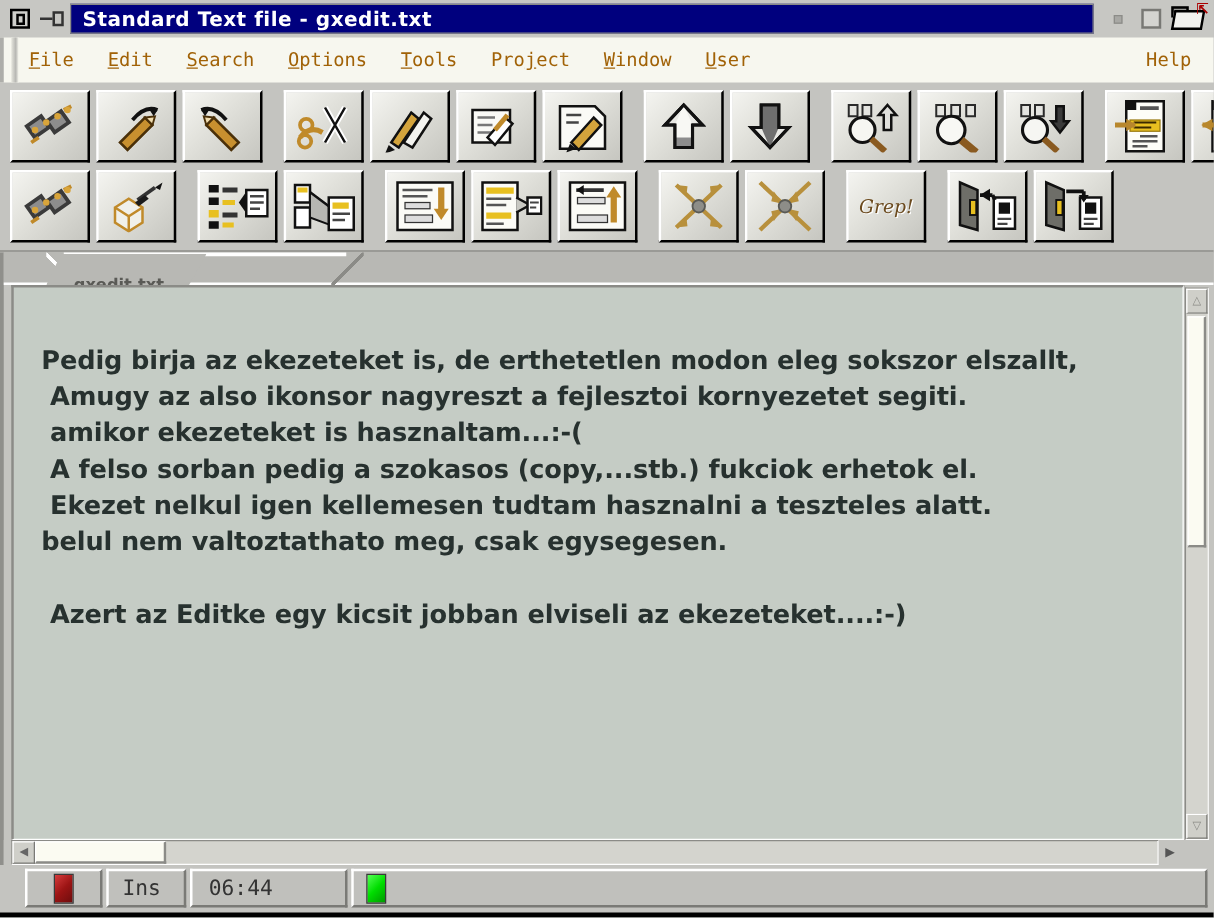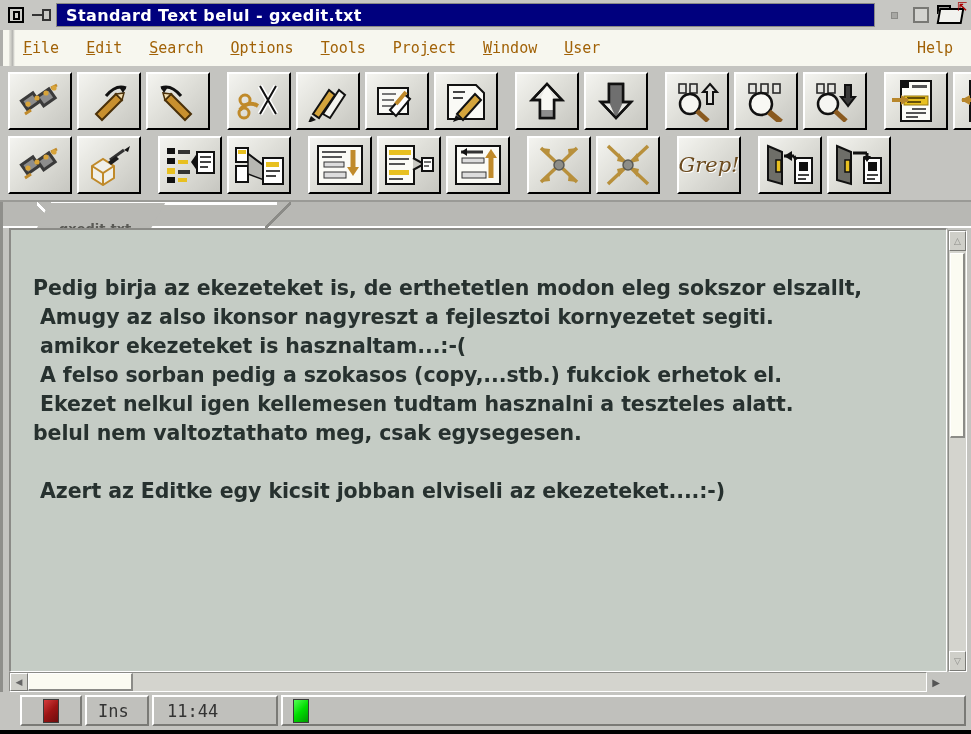--- a/index.html
+++ b/index.html
@@ -132,21 +132,21 @@
     flex:0 0 auto;
   }
   .tbtn.gap{margin-left:12px;}
   .tbtn .ic{
     position:absolute;left:0;top:0;right:0;bottom:0;
     display:flex;align-items:center;justify-content:center;
   }
   .tbtn svg{display:block;}
   .greptxt{
     font-family:"DejaVu Serif","Liberation Serif",serif;
-    font-size:21px;color:#6b4a1e;
+    font-size:15px;color:#6b4a1e;
     font-style:italic;
     text-shadow:1px 1px 0 #ffffff;
   }
 
   
   .editor-wrap{
     flex:1 1 auto;
     display:flex;flex-direction:column;
     background:#c4c4c0;
     border-left:3px solid #8f8f8b;
@@ -328,21 +328,21 @@
 <div class="app">
 
   <div class="titlebar">
     <div class="tb-icon">
       <div class="winmenu-glyph"></div>
     </div>
     <div class="tb-icon">
       <div class="pin-glyph"></div>
     </div>
     <div class="title-strip">
-      <span class="title-text">Standard Text belul - gxedit.txt</span>
+      <span class="title-text">Standard Text file - gxedit.txt</span>
     </div>
     <div class="tb-right">
       <div class="btn-min">
           <i></i>
         </div>
       <div class="btn-max">
           <i></i>
         </div>
       <div class="btn-folder">
         <div class="fold-back"></div>
@@ -767,21 +767,21 @@
   </div>
 
   <div class="statusbar">
     <div class="sb-cell sb-led">
       <div class="led red"></div>
     </div>
     <div class="sb-cell sb-ins">
       <span class="sb-text">Ins</span>
     </div>
     <div class="sb-cell sb-time">
-      <span class="sb-text">11:44</span>
+      <span class="sb-text">06:44</span>
     </div>
     <div class="sb-cell sb-wide">
       <div class="led green" style="margin-left:10px;"></div>
       <span class="sb-text" style="margin-left:12px;"></span>
     </div>
   </div>
 
 </div>
 
 </body></html>

